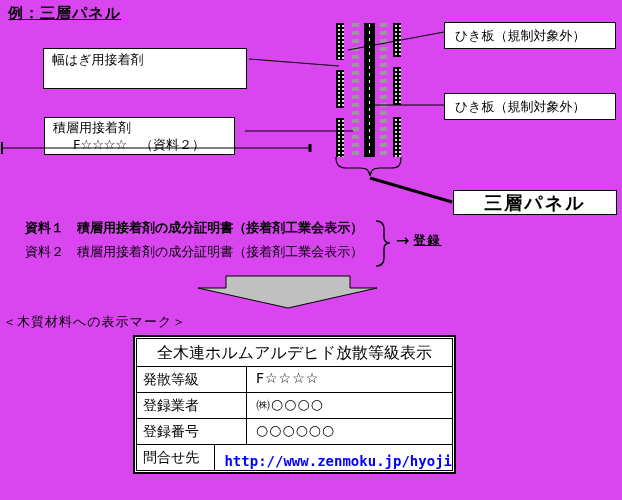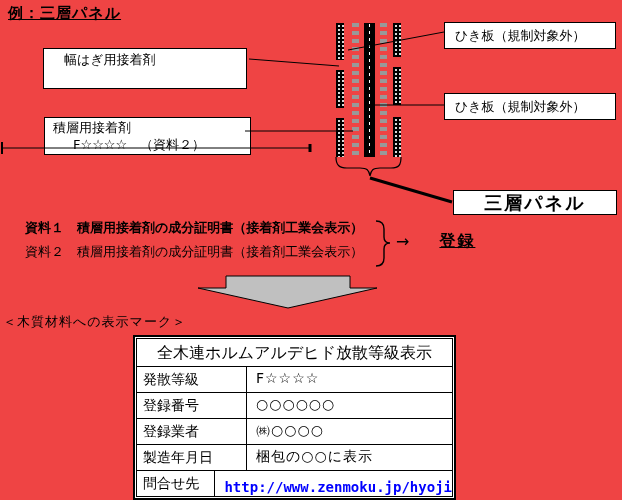--- a/index.html
+++ b/index.html
@@ -1,29 +1,29 @@
 <!DOCTYPE html>
 <html><head>
 <meta charset="utf-8">
 <style>
   html,body { margin:0; padding:0; background:#fff; }
   .stage {
-    position:relative; width:622px; height:500px; background:#ef4444;
+    position:relative; width:622px; height:500px; background:#d946ef;
     font-family:"DejaVu Sans", sans-serif; color:#000; overflow:hidden;
   }
   .abs { position:absolute; }
   .box { position:absolute; background:#fff; border:1px solid #000; box-sizing:border-box; z-index:4; }
 
   #page-title { left:8px; top:4px; font-size:15px; font-weight:bold;
     text-decoration:underline; letter-spacing:1px; z-index:4; }
 
   
   #adhesive-box-1 { left:43px; top:48px; width:204px; height:41px;
-    font-size:13px; line-height:18px; padding:2px 0 0 20px; }
-  #adhesive-box-2 { left:44px; top:117px; width:207px; height:38px;
+    font-size:13px; line-height:18px; padding:2px 0 0 8px; }
+  #adhesive-box-2 { left:44px; top:117px; width:191px; height:38px;
     font-size:13px; line-height:17px; padding:1px 0 0 8px; }
   .box .l2 { padding-left:20px; display:block; }
 
   
   #board-label-box-1 { left:444px; top:22px;  width:172px; height:27px;
     font-size:13px; line-height:25px; padding-left:10px; }
   #board-label-box-2 { left:444px; top:93px;  width:172px; height:27px;
     font-size:13px; line-height:25px; padding-left:10px; }
   #panel-name-box { left:453px; top:190px; width:164px; height:25px;
     font-size:18px; line-height:23px; font-weight:bold; text-align:center; letter-spacing:2px; }
@@ -44,21 +44,21 @@
   #glue-2   { left:380px; top:23px;  width:7px; height:134px; }
   #board-r1 { left:393px; top:23px;  width:8px; height:34px; }
   #board-r2 { left:393px; top:67px;  width:8px; height:38px; }
   #board-r3 { left:393px; top:117px; width:8px; height:40px; }
 
   
   #doc-line-1 { left:25px; top:219px; font-size:13px; font-weight:bold; white-space:nowrap; z-index:4; }
   #doc-line-2 { left:25px; top:243px; font-size:13px; font-weight:normal; white-space:nowrap; z-index:4; }
   #register-row { left:396px; top:231px; display:flex; align-items:center; z-index:4; }
   #register-row .arr { font-size:16px; }
-  #register-row .reg { margin-left:30px; font-size:16px; font-weight:bold;
+  #register-row .reg { margin-left:4px; font-size:12px; font-weight:bold;
     text-decoration:underline; letter-spacing:2px; }
 
   #mark-heading { left:3px; top:313px; font-size:13px; letter-spacing:1px; z-index:4; }
 
   
   #rating-table { position:absolute; left:133px; top:335px; width:323px;
     border:2px solid #000; background:#fff; padding:1px; box-sizing:border-box; z-index:4; }
   #rating-inner { border:1px solid #000; }
   .t-title { height:27px; line-height:27px; text-align:center; font-size:16px;
     border-bottom:1px solid #000; white-space:nowrap; }
@@ -110,30 +110,26 @@
   <div class="abs" id="mark-heading">＜木質材料への表示マーク＞</div>
 
   <div id="rating-table">
     <div id="rating-inner">
       <div class="t-title">全木連ホルムアルデヒド放散等級表示</div>
       <div class="t-row">
         <div class="t-label">発散等級</div>
         <div class="t-value">F☆☆☆☆</div>
       </div>
       <div class="t-row">
-        <div class="t-label">登録番号</div>
-        <div class="t-value">○○○○○○</div>
-      </div>
-      <div class="t-row">
         <div class="t-label">登録業者</div>
         <div class="t-value">㈱○○○○</div>
       </div>
       <div class="t-row">
-        <div class="t-label">製造年月日</div>
-        <div class="t-value">梱包の○○に表示</div>
+        <div class="t-label">登録番号</div>
+        <div class="t-value">○○○○○○</div>
       </div>
       <div class="t-row">
         <div class="t-label">問合せ先</div>
         <div class="t-value url-text">http://www.zenmoku.jp/hyoji</div>
       </div>
     </div>
   </div>
 
   <svg id="overlay" width="622" height="500" viewBox="0 0 622 500">
     <line x1="249" y1="59" x2="339" y2="66" stroke="#000" stroke-width="1"></line>

